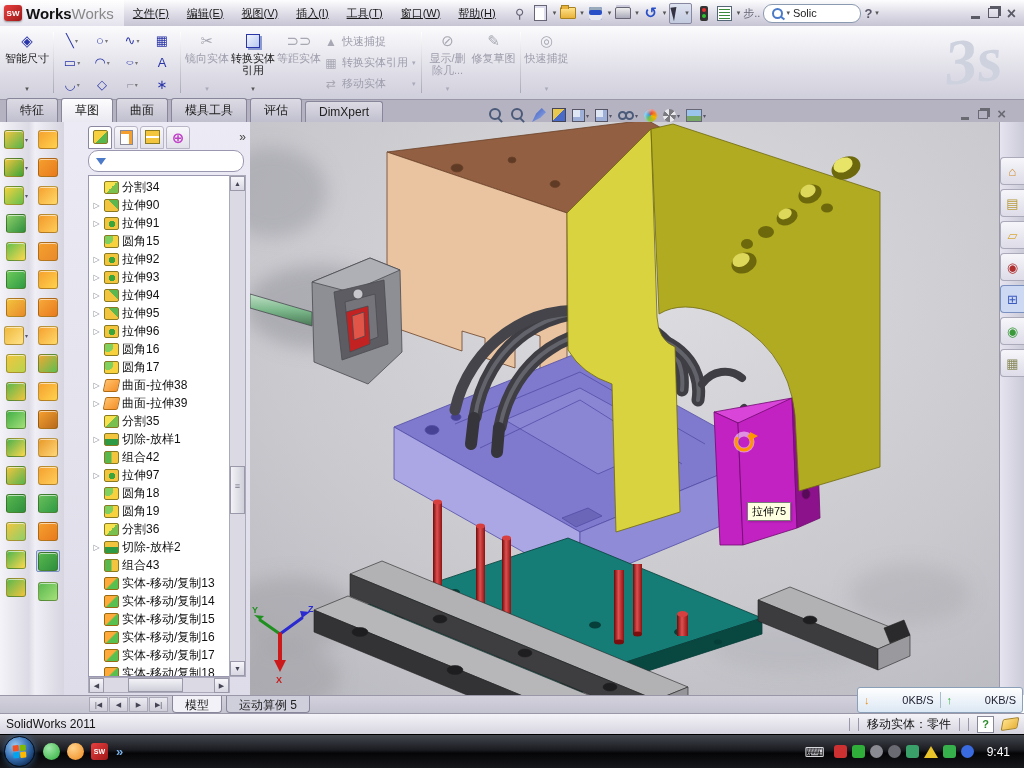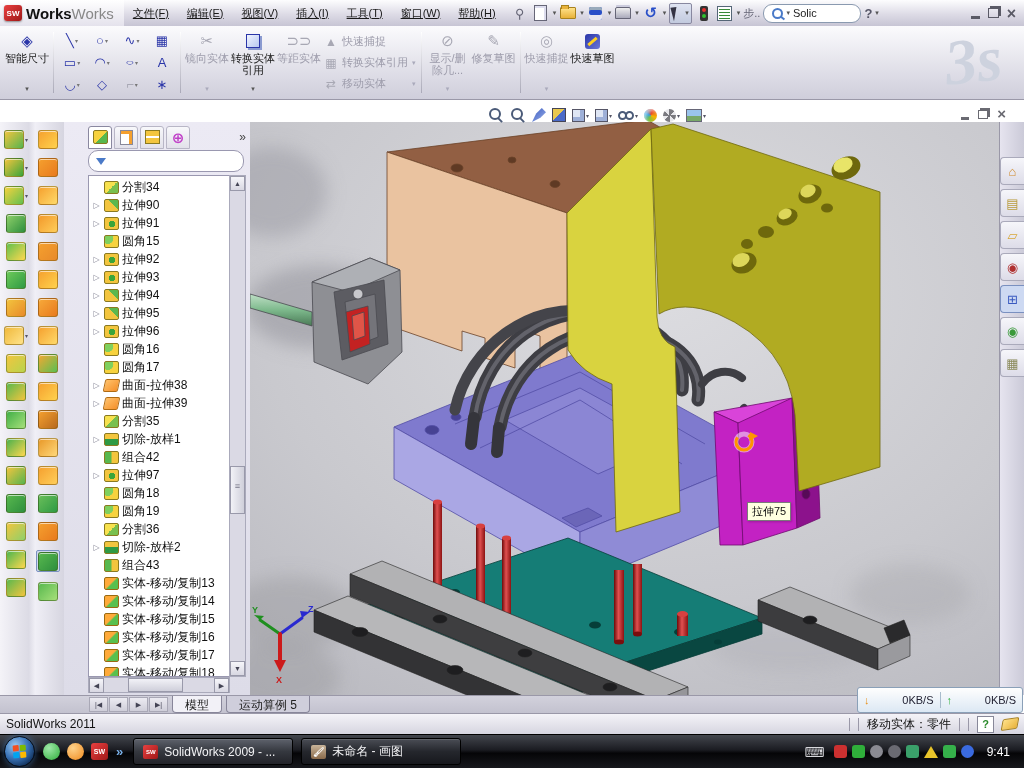--- a/index.html
+++ b/index.html
@@ -324,29 +324,32 @@
           <span class="ci ci-repair">✎</span>
           <span class="lbl">修复草图</span>
           <span class="bb-dd">&nbsp;</span>
         </div>
         <div class="cbsep"></div>
         <div class="bigbtn dis">
           <span class="ci ci-snap">◎</span>
           <span class="lbl">快速捕捉</span>
           <span class="bb-dd">▾</span>
         </div>
-        <div class="bigbtn">
-          <span class="ci ci-rapid"></span>
-          <span class="lbl">快速草图</span>
-          <span class="bb-dd">&nbsp;</span>
-        </div>
       </div>
     <div id="watermark">3s</div>
   </div>
 
+  <div id="ribbonbar">
+      <span class="rtab">特征</span>
+      <span class="rtab active">草图</span>
+      <span class="rtab">曲面</span>
+      <span class="rtab">模具工具</span>
+      <span class="rtab">评估</span>
+      <span class="rtab">DimXpert</span>
+    </div>
 
   <div id="main">
 
     <div id="leftcols">
       <div class="licol" id="licol1">
           <div class="licslot">
             <span class="lic" style="background: linear-gradient(135deg, rgb(243, 197, 62), rgb(87, 180, 78));"></span>
             <span class="ldd">▾</span>
           </div>
           <div class="licslot">
@@ -914,30 +917,20 @@
           <i style="background:#00a4ef;"></i>
           <i style="background:#ffb900;"></i>
       </div>
     </div>
     <div id="ql">
         <span class="qlic" style="background: radial-gradient(circle at 35% 30%, rgb(159, 232, 168), rgb(47, 174, 58));"></span>
         <span class="qlic" style="background: radial-gradient(circle at 35% 30%, rgb(255, 210, 138), rgb(240, 138, 30));"></span>
         <span class="qlic sq" style="background: linear-gradient(135deg, rgb(232, 64, 64), rgb(160, 24, 24));">SW</span>
       </div>
     <span id="qlchev">»</span>
-    <div id="tbwins" style="display:flex;margin-left:10px;">
-        <div class="tbtn active">
-          <span class="tbic" style="background: linear-gradient(135deg, rgb(232, 64, 64), rgb(160, 24, 24));">SW</span>
-          <span>SolidWorks 2009 - ...</span>
-        </div>
-        <div class="tbtn">
-          <span class="tbic" style="background: linear-gradient(rgb(200, 180, 154), rgb(138, 106, 74)); font-size: 9px;">🖌</span>
-          <span>未命名 - 画图</span>
-        </div>
-      </div>
     <div id="traygrp">
       <span id="kbd">⌨</span>
       <span id="trayicons" style="display:flex;align-items:center;gap:5px;">
           <span class="trayic " style="background: rgb(204, 48, 48);"></span>
           <span class="trayic " style="background: rgb(47, 174, 58);"></span>
           <span class="trayic circ" style="background: rgb(138, 138, 146);"></span>
           <span class="trayic circ" style="background: rgb(106, 106, 114);"></span>
           <span class="trayic " style="background: rgb(58, 160, 106);"></span>
           <span class="trayic tri"></span>
           <span class="trayic " style="background: rgb(53, 176, 74);"></span>

